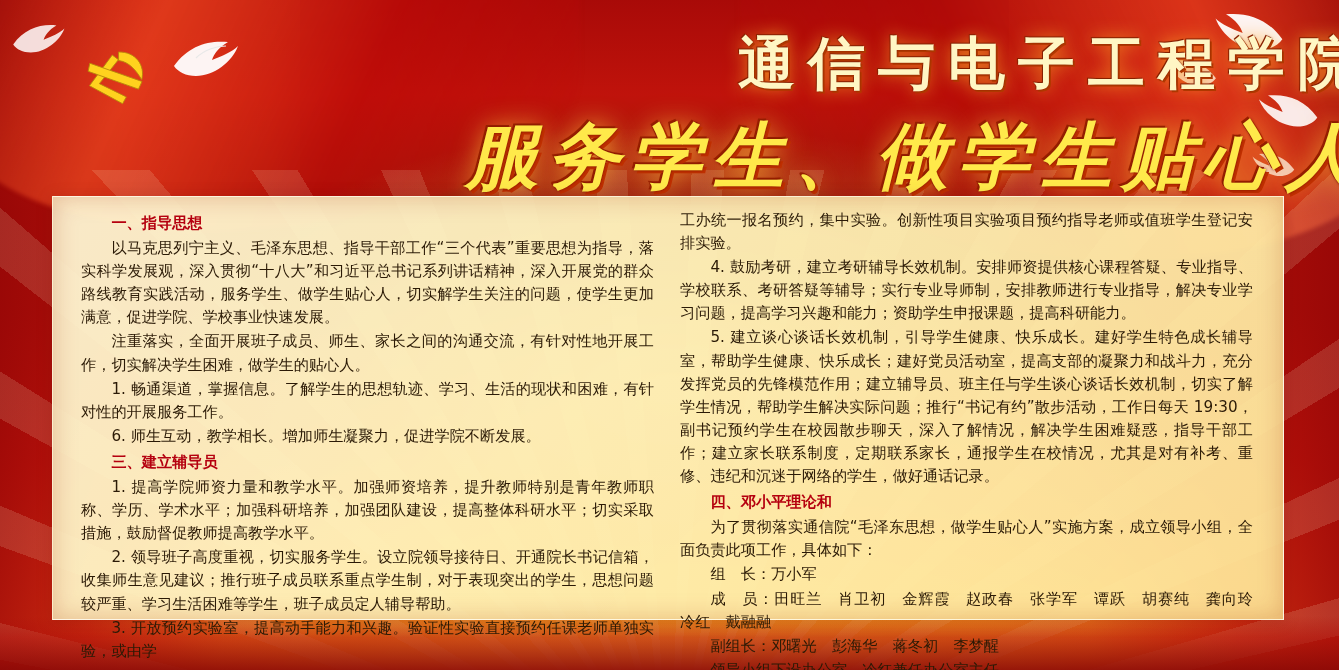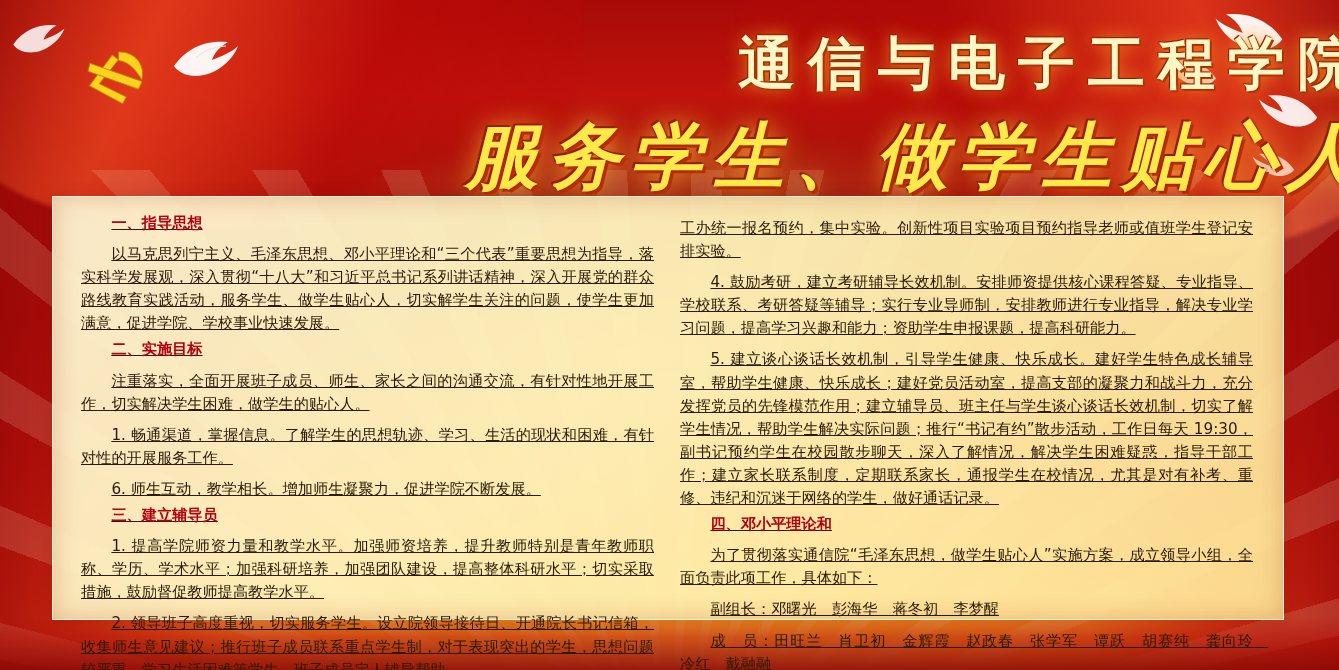--- a/index.html
+++ b/index.html
@@ -122,31 +122,30 @@
     box-sizing: border-box;
   }
   .col {
     width: 50%;
     box-sizing: border-box;
     padding: 2px 14px 2px 12px;
     font-size: 15.2px;
     line-height: 1.52;
     color: #2b1a06;
     font-family: "DejaVu Sans", "Liberation Sans", sans-serif;
-    text-decoration: underline;
   }
   .col.left { border-right: 0; }
   .h2 {
     color: #b5000f;
     font-weight: bold;
     margin: 3px 0 2px 0;
     text-indent: 2em;
   }
   .p {
-    margin: 8px 0 1px 0;
+    margin: 0 0 1px 0;
     text-indent: 2em;
     text-align: justify;
   }
   .dove { position: absolute; }
 </style>
 </head>
 <body>
 
 <div id="poster">
 
@@ -191,35 +190,35 @@
   </svg>
 
   <div class="title-wrap">
     <div class="title1">通信与电子工程学院</div>
     <div class="title2">服务学生、做学生贴心人</div>
   </div>
 
   <div class="panel">
     <div class="col left" id="colLeft">
         <div class="h2">一、指导思想</div>
-        <div class="p">以马克思列宁主义、毛泽东思想、邓小平理论和“三个代表”重要思想为指导，落实科学发展观，深入贯彻“十八大”和习近平总书记系列讲话精神，深入开展党的群众路线教育实践活动，服务学生、做学生贴心人，切实解学生关注的问题，使学生更加满意，促进学院、学校事业快速发展。</div>
-        <div class="h2">二、实施目标</div>
+        <div class="p">以马克思列宁主义、毛泽东思想、指导干部工作“三个代表”重要思想为指导，落实科学发展观，深入贯彻“十八大”和习近平总书记系列讲话精神，深入开展党的群众路线教育实践活动，服务学生、做学生贴心人，切实解学生关注的问题，使学生更加满意，促进学院、学校事业快速发展。</div>
         <div class="p">注重落实，全面开展班子成员、师生、家长之间的沟通交流，有针对性地开展工作，切实解决学生困难，做学生的贴心人。</div>
         <div class="p">1. 畅通渠道，掌握信息。了解学生的思想轨迹、学习、生活的现状和困难，有针对性的开展服务工作。</div>
         <div class="p">6. 师生互动，教学相长。增加师生凝聚力，促进学院不断发展。</div>
         <div class="h2">三、建立辅导员</div>
         <div class="p">1. 提高学院师资力量和教学水平。加强师资培养，提升教师特别是青年教师职称、学历、学术水平；加强科研培养，加强团队建设，提高整体科研水平；切实采取措施，鼓励督促教师提高教学水平。</div>
         <div class="p">2. 领导班子高度重视，切实服务学生。设立院领导接待日、开通院长书记信箱，收集师生意见建议；推行班子成员联系重点学生制，对于表现突出的学生，思想问题较严重、学习生活困难等学生，班子成员定人辅导帮助。</div>
         <div class="p">3. 开放预约实验室，提高动手能力和兴趣。验证性实验直接预约任课老师单独实验，或由学</div>
       </div>
     <div class="col right" id="colRight">
       <div class="p" style="text-indent: 0px;">工办统一报名预约，集中实验。创新性项目实验项目预约指导老师或值班学生登记安排实验。</div>
         <div class="p">4. 鼓励考研，建立考研辅导长效机制。安排师资提供核心课程答疑、专业指导、学校联系、考研答疑等辅导；实行专业导师制，安排教师进行专业指导，解决专业学习问题，提高学习兴趣和能力；资助学生申报课题，提高科研能力。</div>
         <div class="p">5. 建立谈心谈话长效机制，引导学生健康、快乐成长。建好学生特色成长辅导室，帮助学生健康、快乐成长；建好党员活动室，提高支部的凝聚力和战斗力，充分发挥党员的先锋模范作用；建立辅导员、班主任与学生谈心谈话长效机制，切实了解学生情况，帮助学生解决实际问题；推行“书记有约”散步活动，工作日每天 19:30，副书记预约学生在校园散步聊天，深入了解情况，解决学生困难疑惑，指导干部工作；建立家长联系制度，定期联系家长，通报学生在校情况，尤其是对有补考、重修、违纪和沉迷于网络的学生，做好通话记录。</div>
         <div class="h2">四、邓小平理论和</div>
         <div class="p">为了贯彻落实通信院“毛泽东思想，做学生贴心人”实施方案，成立领导小组，全面负责此项工作，具体如下：</div>
+        <div class="p" style="text-indent: 2em;">组　长：万小军</div>
+        <div class="p" style="text-indent: 2em;">成　员：田旺兰　肖卫初　金辉霞　赵政春　张学军　谭跃　胡赛纯　龚向玲　冷红　戴融融</div>
         <div class="p" style="text-indent: 2em;">副组长：邓曙光　彭海华　蒋冬初　李梦醒</div>
-        <div class="p" style="text-indent: 2em;">成　员：田旺兰　肖卫初　金辉霞　赵政春　张学军　谭跃　胡赛纯　龚向玲　冷红　戴融融</div>
         <div class="p" style="text-indent: 2em;">领导小组下设办公室，冷红兼任办公室主任。</div>
     </div>
   </div>
 
 </div>
 
 </body></html>

